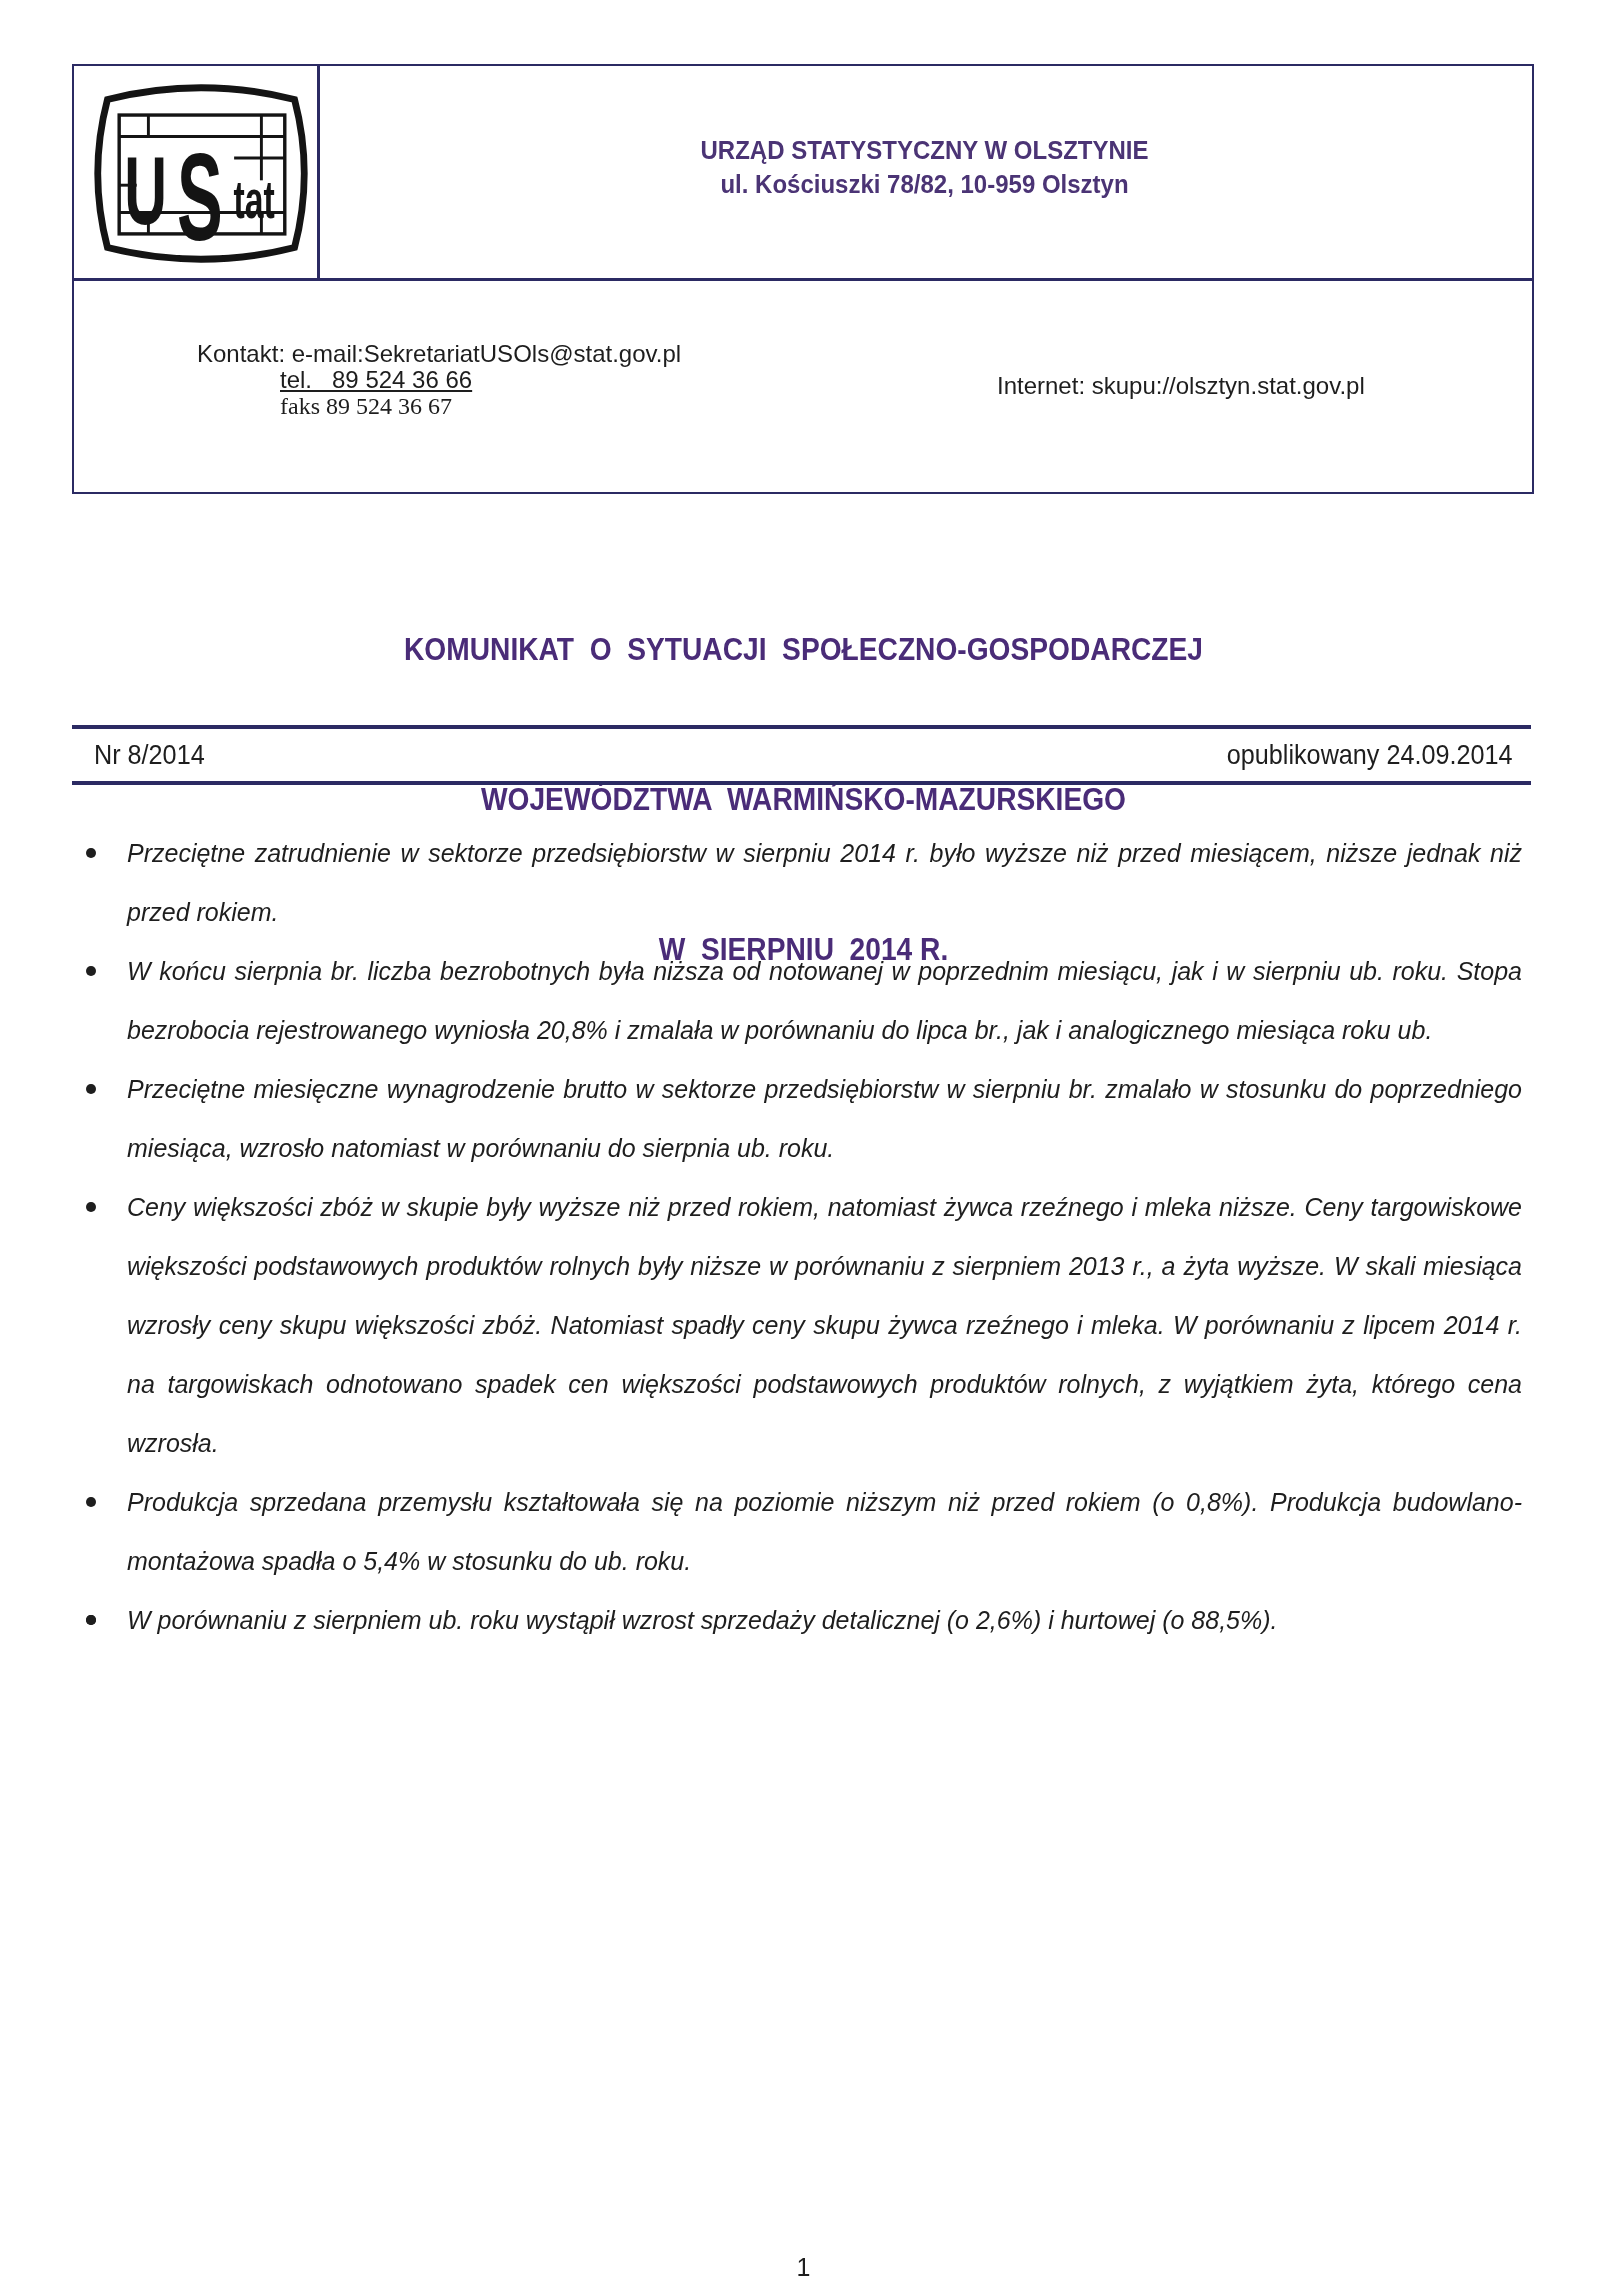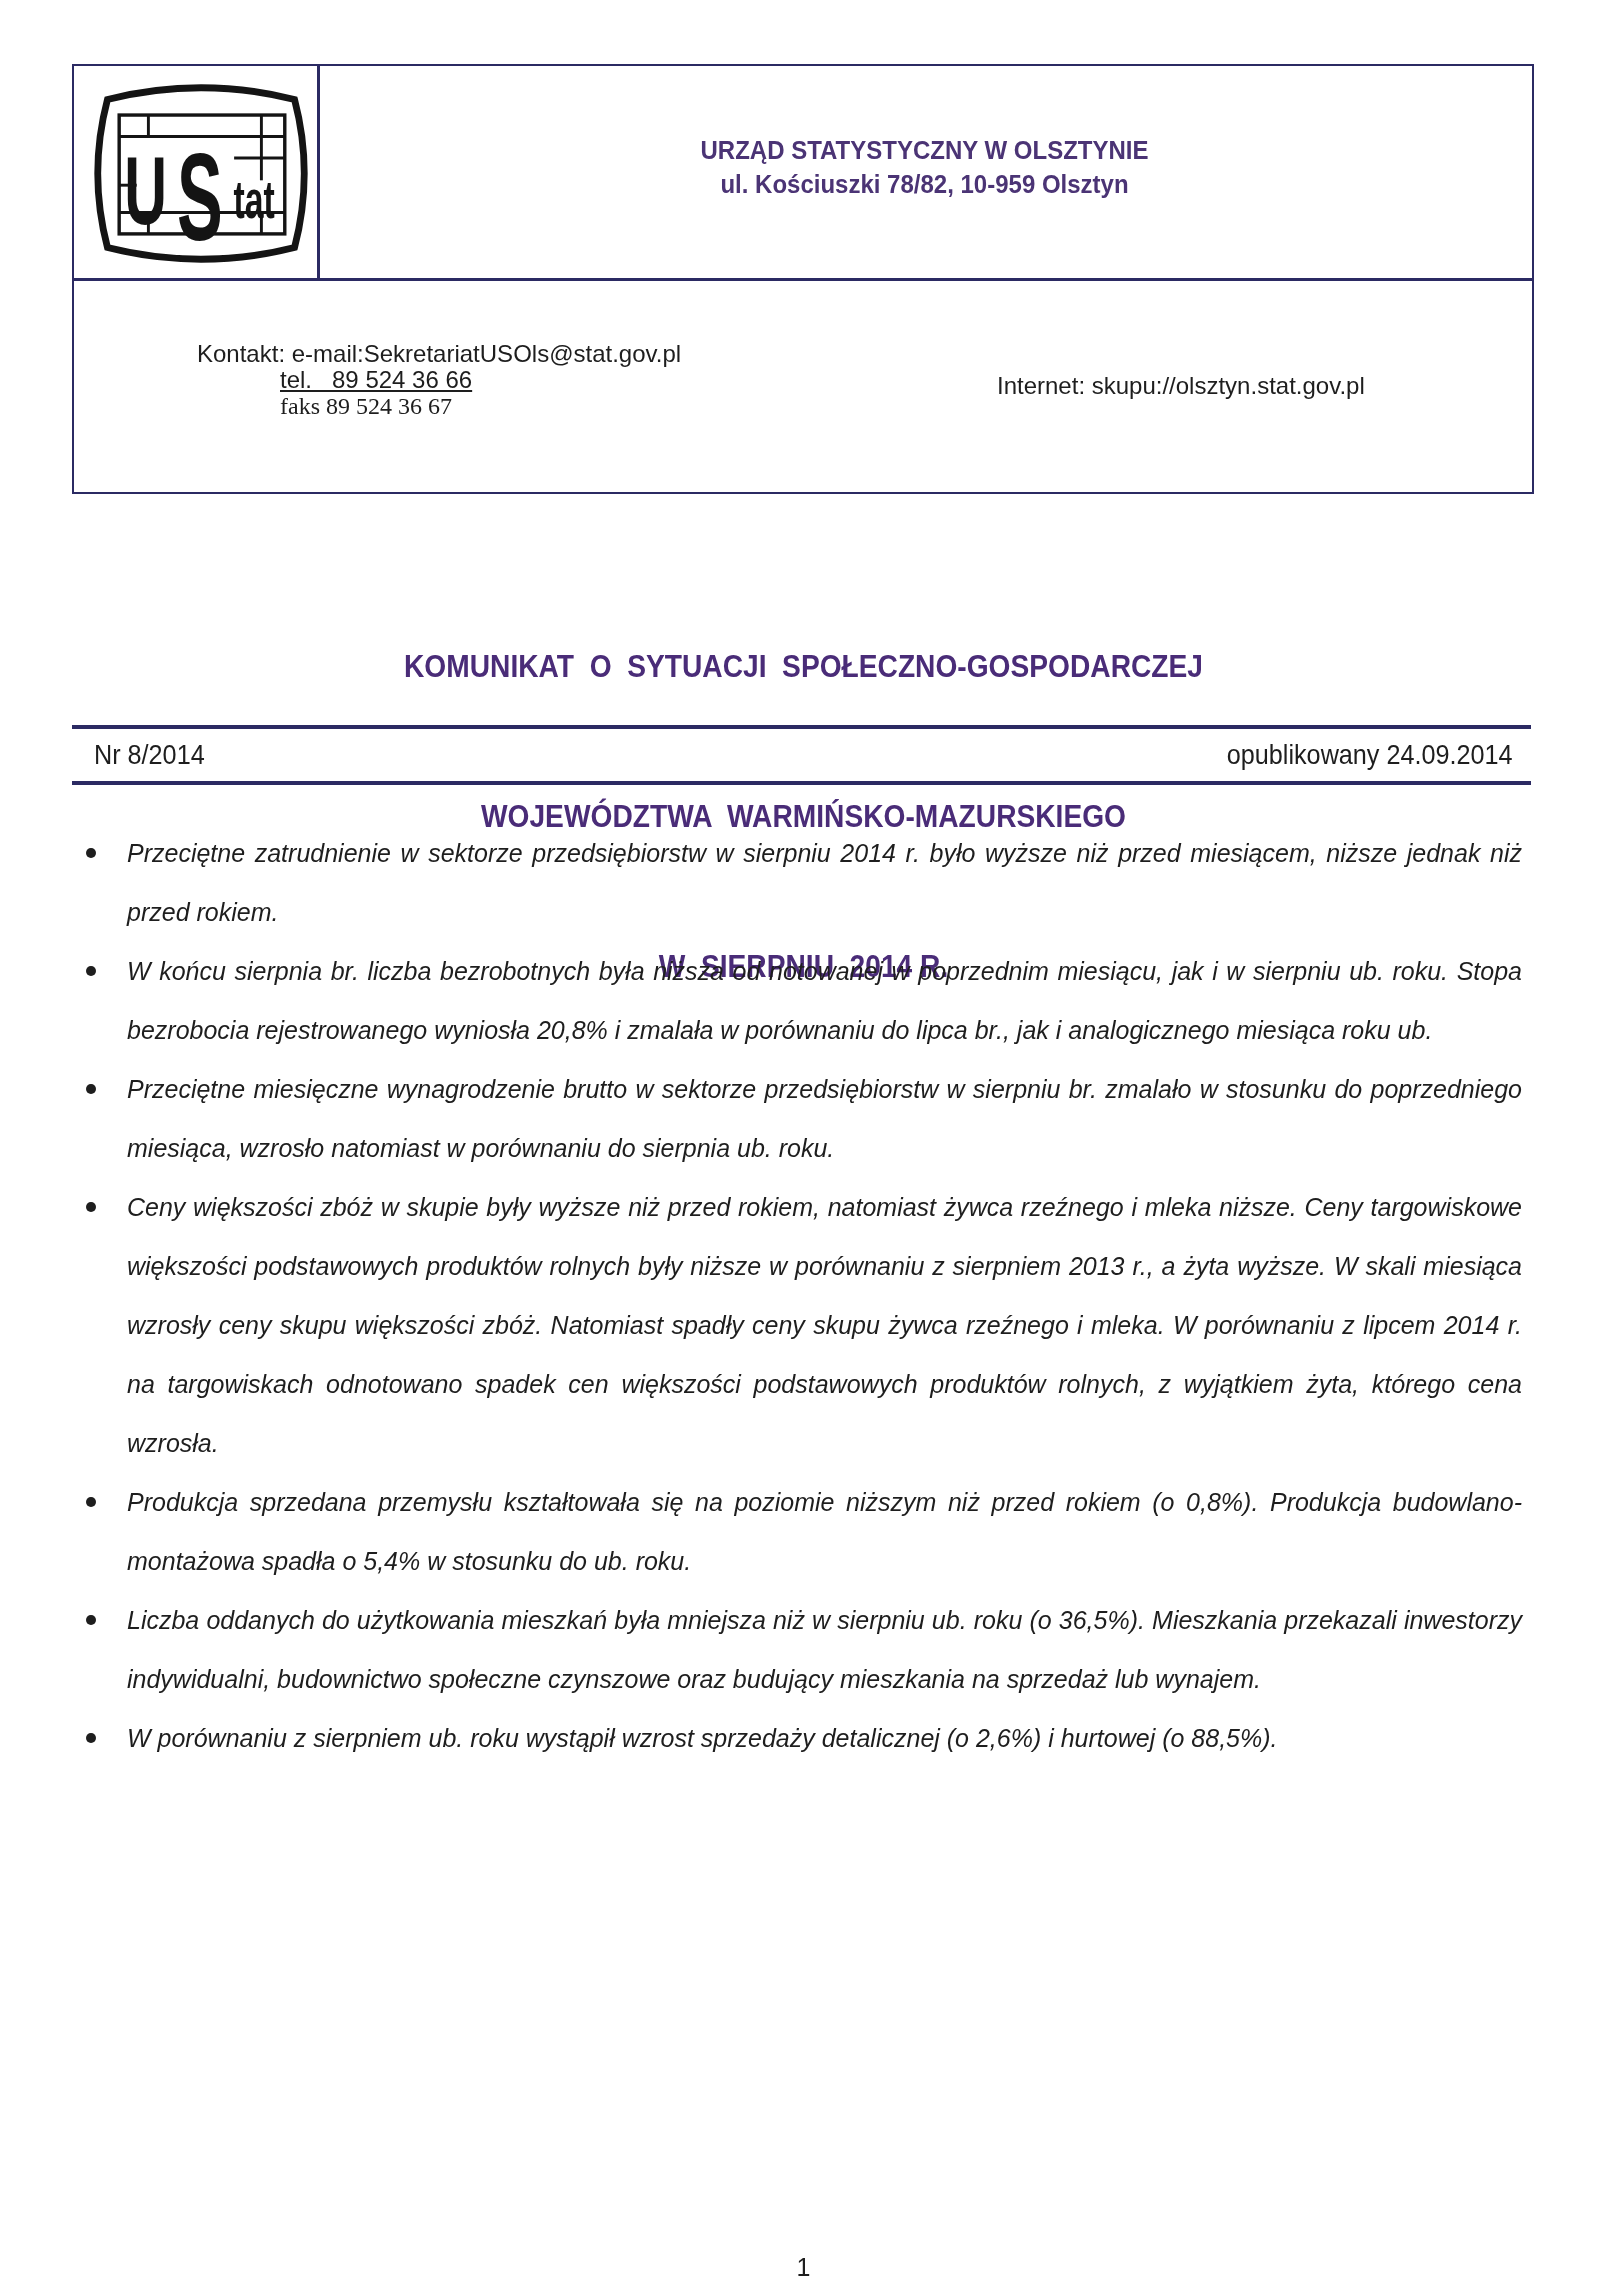--- a/index.html
+++ b/index.html
@@ -7,21 +7,21 @@
          font-family:"Liberation Sans", sans-serif; color:#1a1a1a; }
   .abs { position:absolute; }
   .frame { position:absolute; left:72px; top:64px; width:1458px; height:426px;
            border:2.9px solid #2b2a63; box-sizing:content-box; }
   .hline { position:absolute; background:#2b2a63; }
   .vline { position:absolute; background:#2b2a63; }
   .office { position:absolute; left:320px; top:133px; width:1209px; text-align:center;
             color:#4b3475; font-weight:bold; font-size:25px; line-height:34px;
             transform:scaleX(0.96); }
   .contact { position:absolute; font-size:24px; line-height:26px; color:#1e1e1e; }
-  .title { position:absolute; left:0; width:1607px; top:541px; text-align:center;
+  .title { position:absolute; left:0; width:1607px; top:524px; text-align:center;
            color:#4a2c78; font-weight:bold; font-size:32px; line-height:50px;
            white-space:pre; }
   .title div { transform:scaleX(0.88); }
   .nrbar { position:absolute; left:72px; width:1459px; height:3.9px; background:#2b2a63; }
   .nr { position:absolute; top:738px; font-size:28px; line-height:33px; color:#1e1e1e;
         transform-origin:left center; }
   .pub { position:absolute; top:738px; right:94px; font-size:28px; line-height:33px; color:#1e1e1e;
          transform-origin:right center; }
   .list { position:absolute; left:0; top:824px; width:1607px; margin:0; padding:0; list-style:none; }
   .item { position:relative; padding-left:127px; width:1395px; font-size:25px; line-height:59px;
@@ -78,18 +78,18 @@
 <div class="nr" style="left:94px; transform:scaleX(0.9);">Nr 8/2014</div>
 <div class="pub" style="transform:scaleX(0.9);">opublikowany 24.09.2014</div>
 <div class="nrbar" style="top:781px;"></div>
 
 <ul class="list">
   <li class="item"><span class="bullet"></span><span>Przeciętne zatrudnienie w sektorze przedsiębiorstw w sierpniu 2014 r. było wyższe niż przed miesiącem, niższe jednak niż przed rokiem.</span></li>
   <li class="item"><span class="bullet"></span><span>W końcu sierpnia br. liczba bezrobotnych była niższa od notowanej w poprzednim miesiącu, jak i w sierp­niu ub. roku. Stopa bezrobocia rejestrowanego wyniosła 20,8% i zmalała w porównaniu do lipca br., jak i analogicznego miesiąca roku ub.</span></li>
   <li class="item"><span class="bullet"></span><span>Przeciętne miesięczne wynagrodzenie brutto w sektorze przedsiębiorstw w sierpniu br. zmalało w sto­sunku do poprzedniego miesiąca, wzrosło natomiast w porównaniu do sierpnia ub. roku.</span></li>
   <li class="item"><span class="bullet"></span><span>Ceny większości zbóż w skupie były wyższe niż przed rokiem, natomiast żywca rzeźnego i mleka niższe. Ceny targowiskowe większości podstawowych produktów rolnych były niższe w porównaniu z sierpniem 2013 r., a żyta wyższe. W skali miesiąca wzrosły ceny skupu większości zbóż. Natomiast spadły ceny skupu żywca rzeźnego i mleka. W porównaniu z lipcem 2014 r. na targowiskach odnotowano spadek cen większości podstawowych produktów rolnych, z wyjątkiem żyta, którego cena wzrosła.</span></li>
   <li class="item"><span class="bullet"></span><span>Produkcja sprzedana przemysłu kształtowała się na poziomie niższym niż przed rokiem (o 0,8%). Pro­dukcja budowlano-montażowa spadła o 5,4% w stosunku do ub. roku.</span></li>
-  <li class="item"><span class="bullet"></span><span>Liczba oddanych do użytkowania mieszkań była mniejsza niż w sierpniu ub. roku (o 36,5%). Mieszkania przekazali inwestorzy indywidualni, budownictwo społeczne czynszowe oraz budujący mieszkania na sprzedaż lub wynajem.</span></li>
+  <li class="item"><span class="bullet"></span></li>
   <li class="item"><span class="bullet"></span><span>W porównaniu z sierpniem ub. roku wystąpił wzrost sprzedaży detalicznej (o 2,6%) i hurtowej (o 88,5%).</span></li>
 </ul>
 
 <div class="pagenum">1</div>
 
 
 </body></html>

